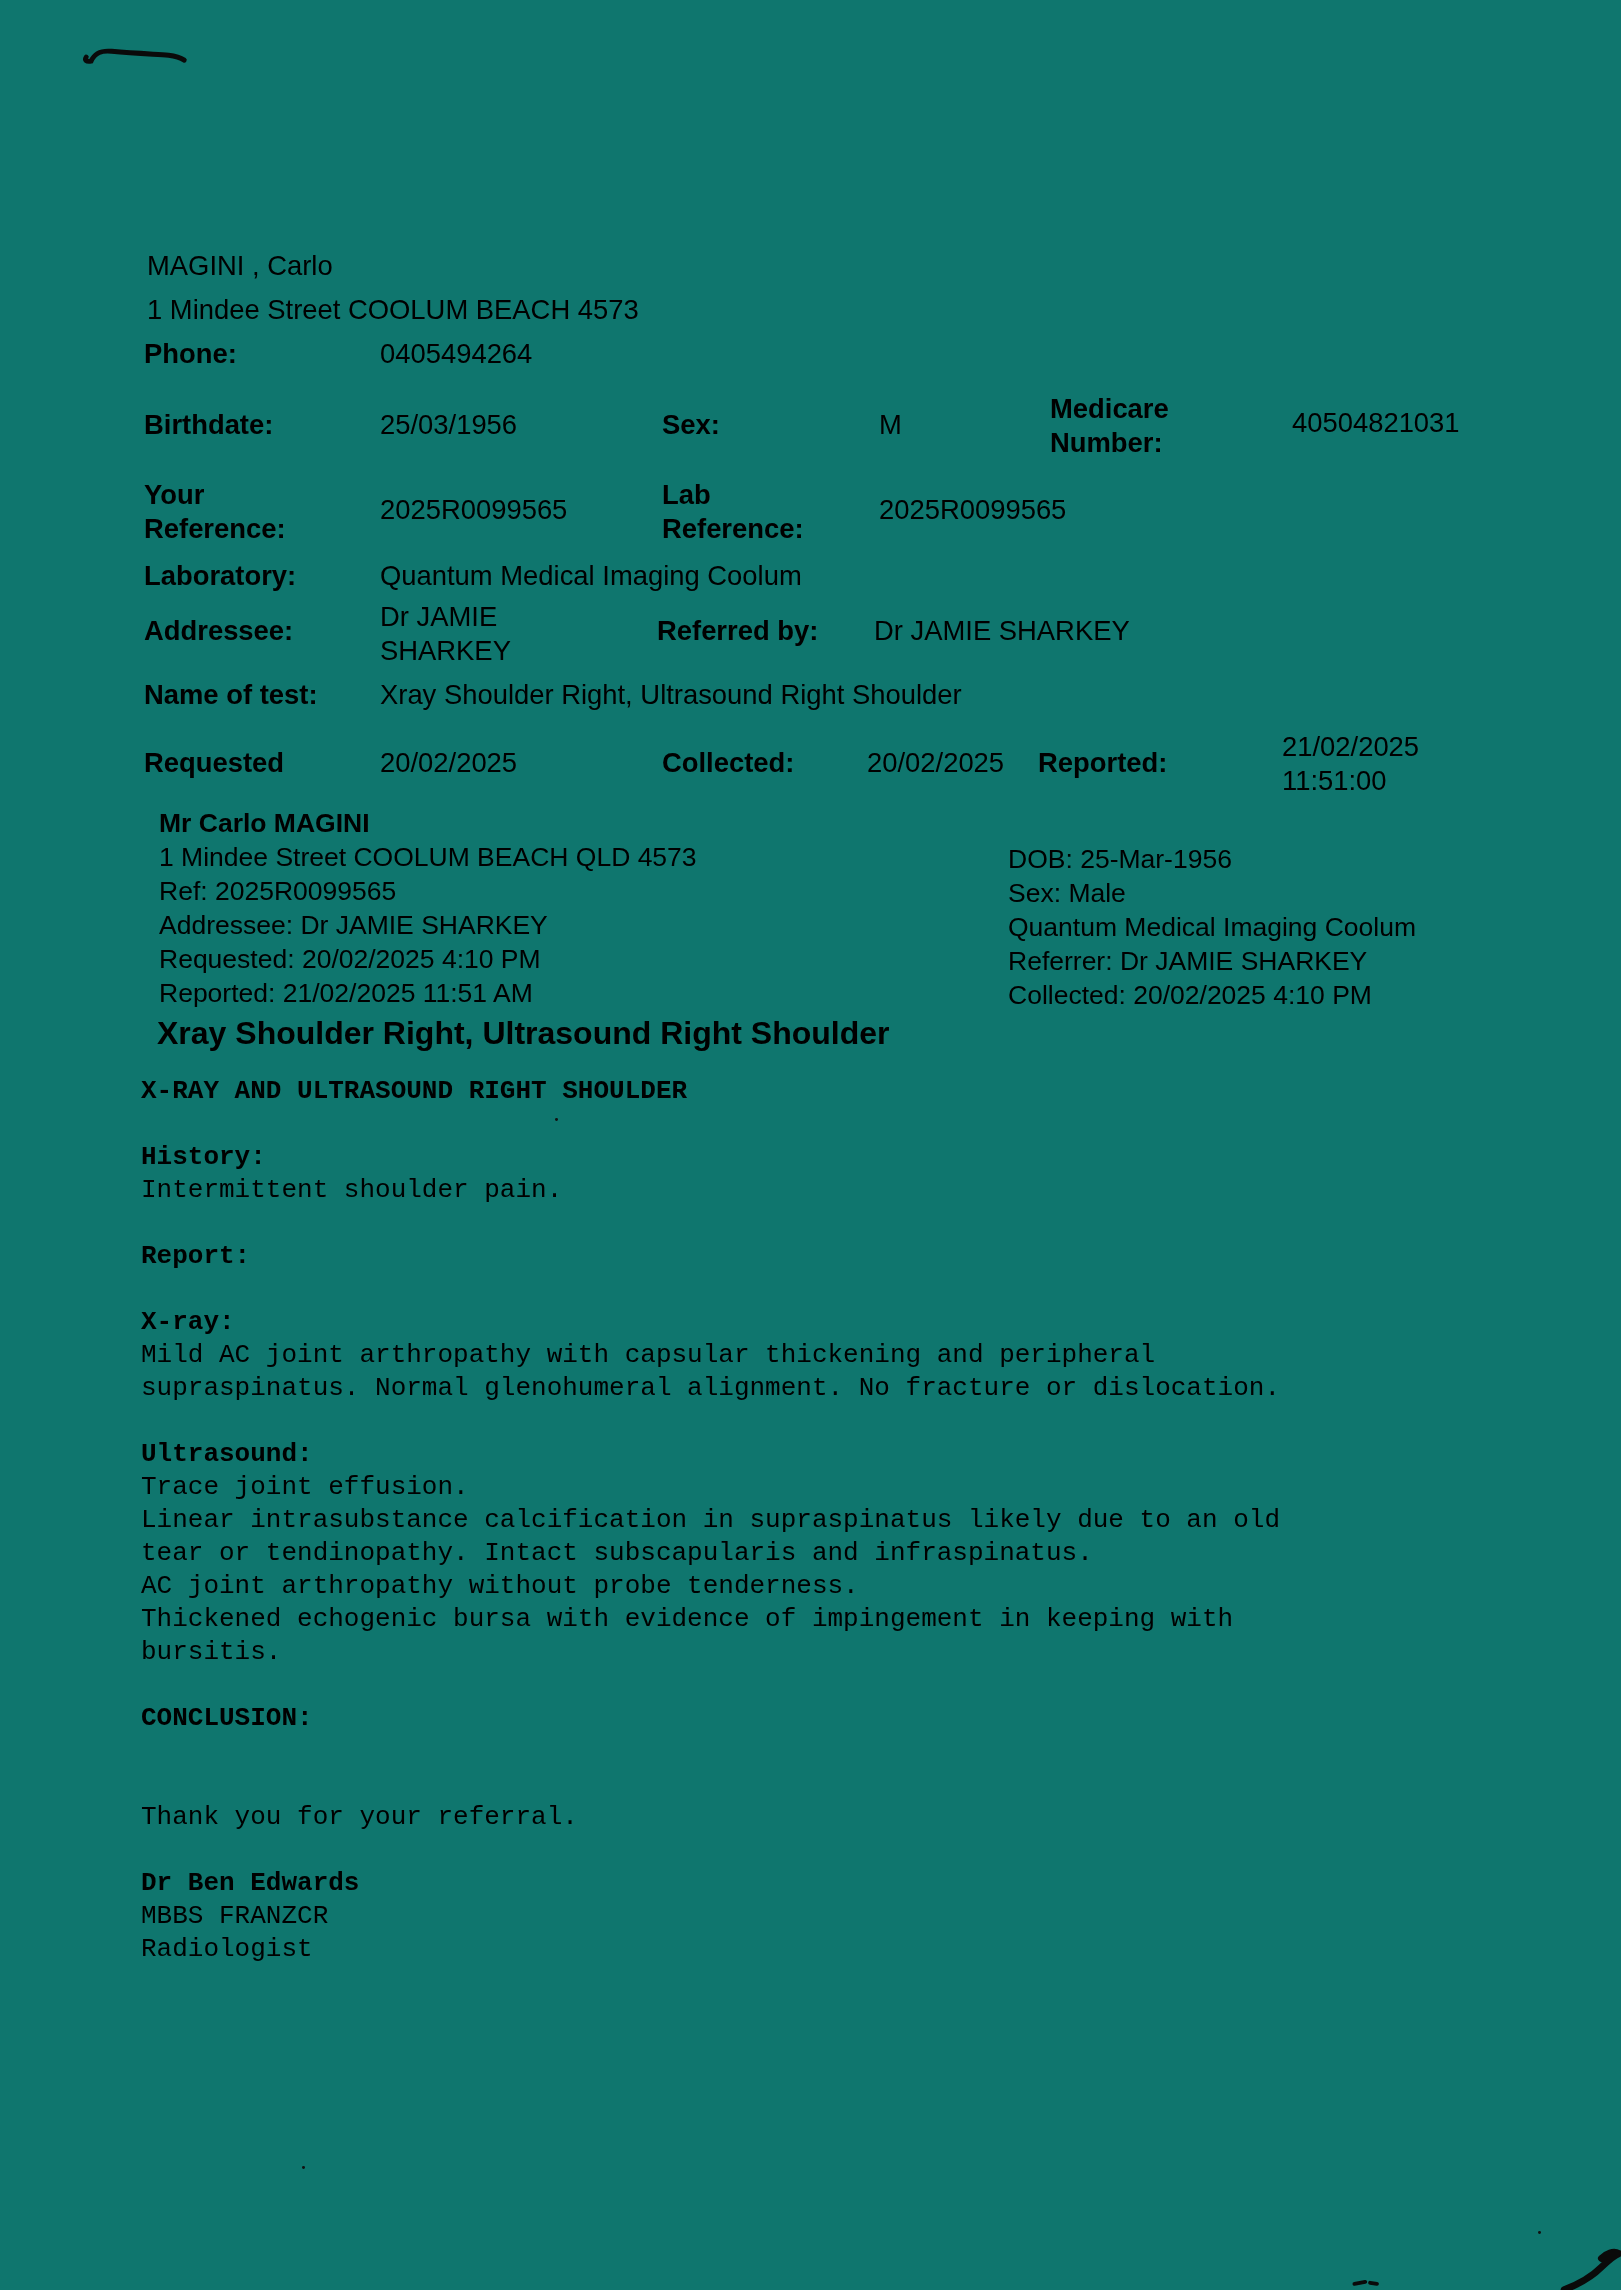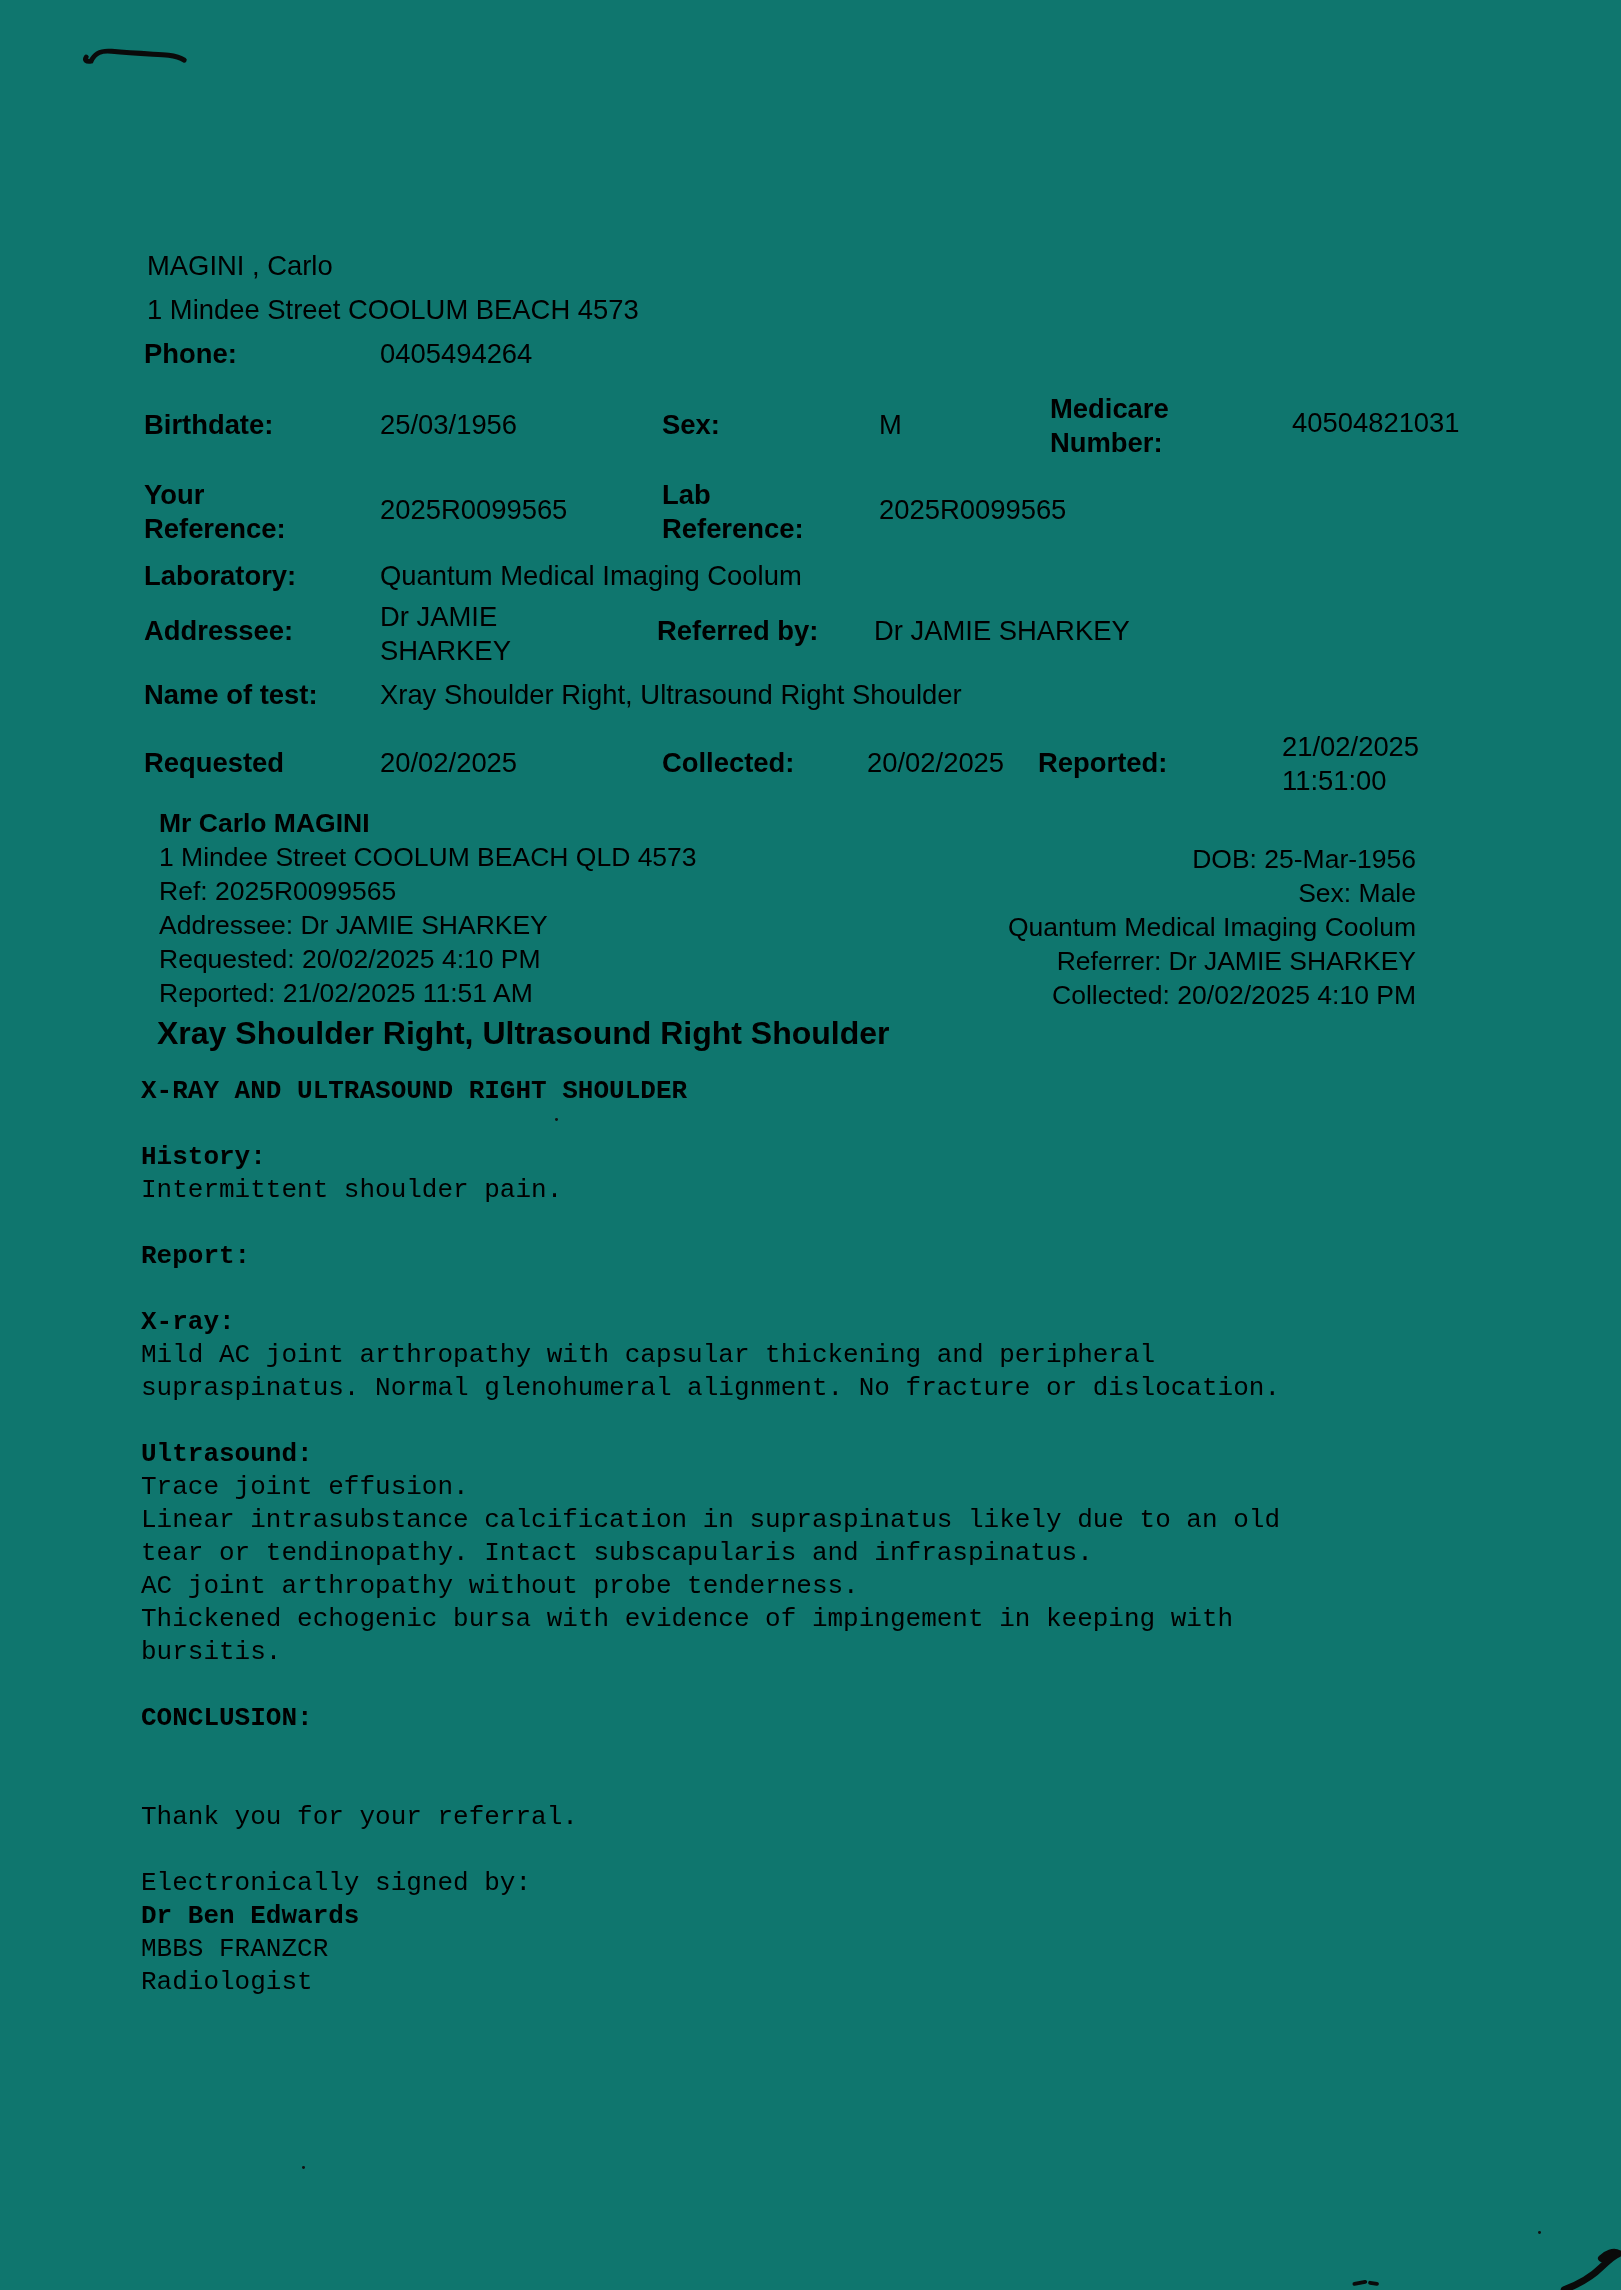--- a/index.html
+++ b/index.html
@@ -8,21 +8,21 @@
     width:1621px;height:2291px;
     background:#0f766e;
     overflow:hidden;
     font-family:"Liberation Sans","DejaVu Sans",sans-serif;
     color:#000000;
   }
   .cell{position:absolute;font-size:27.4px;line-height:29px;white-space:nowrap;}
   .wrap{white-space:normal;line-height:34px;}
   .b{font-weight:bold;}
   .letter-left{position:absolute;left:159px;top:806px;font-size:26.5px;line-height:34px;}
-  .letter-right{position:absolute;right:205px;top:842px;font-size:26.5px;line-height:34px;text-align:right;}
+  .letter-right{position:absolute;right:205px;top:842px;font-size:26.5px;line-height:34px;text-align:left;}
   .letter-title{position:absolute;left:157px;top:1015px;font-size:32px;font-weight:bold;}
   .report{
     position:absolute;left:141px;top:1075px;
     font-family:"Liberation Mono","DejaVu Sans Mono",monospace;
     font-size:26px;
   }
   .ln{height:33px;line-height:33px;white-space:pre;}
   .marks{position:absolute;left:0;top:0;width:1621px;height:2291px;pointer-events:none;}
   .speck{position:absolute;background:#111;border-radius:50%;}
 </style>
@@ -111,20 +111,19 @@
     <div class="ln">tear or tendinopathy. Intact subscapularis and infraspinatus.</div>
     <div class="ln">AC joint arthropathy without probe tenderness.</div>
     <div class="ln">Thickened echogenic bursa with evidence of impingement in keeping with</div>
     <div class="ln">bursitis.</div>
     <div class="ln"></div>
     <div class="ln b">CONCLUSION:</div>
     <div class="ln"></div>
     <div class="ln"></div>
     <div class="ln">Thank you for your referral.</div>
     <div class="ln"></div>
-    <div class="ln">Electronically signed by:</div>
     <div class="ln b">Dr Ben Edwards</div>
     <div class="ln">MBBS FRANZCR</div>
     <div class="ln">Radiologist</div>
   </div>
 
 </div>
 
 
 </body></html>

